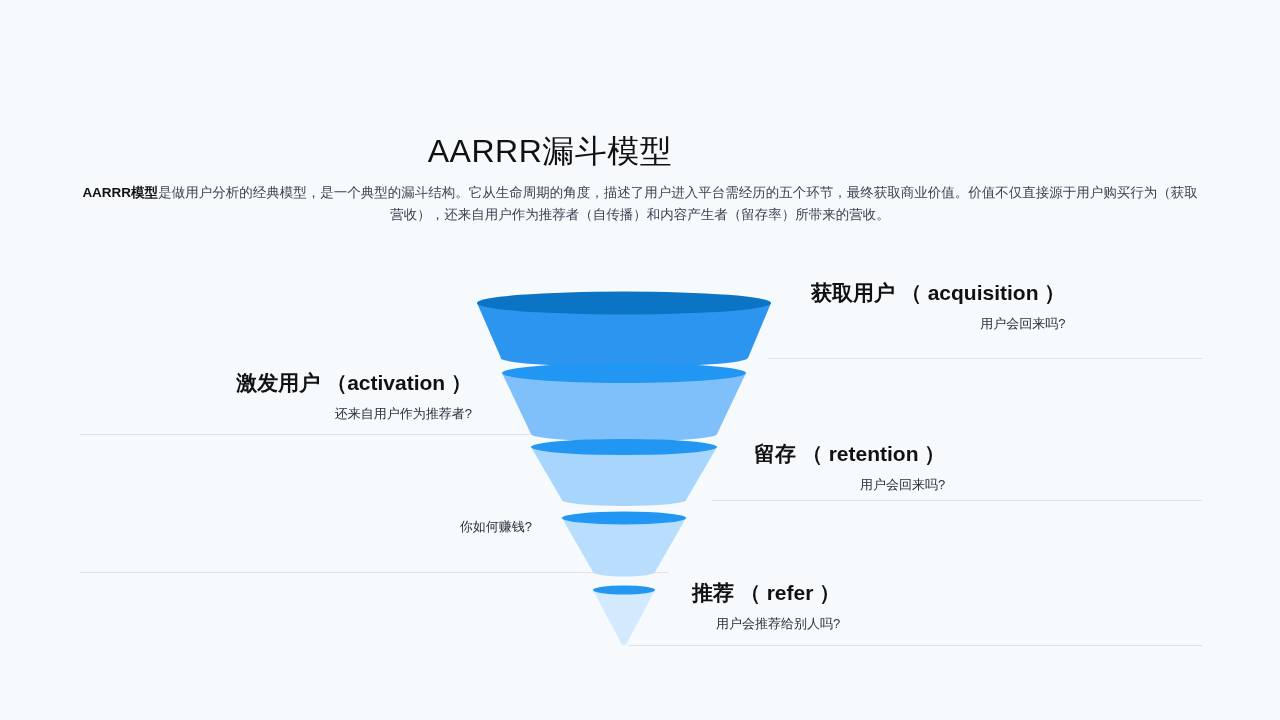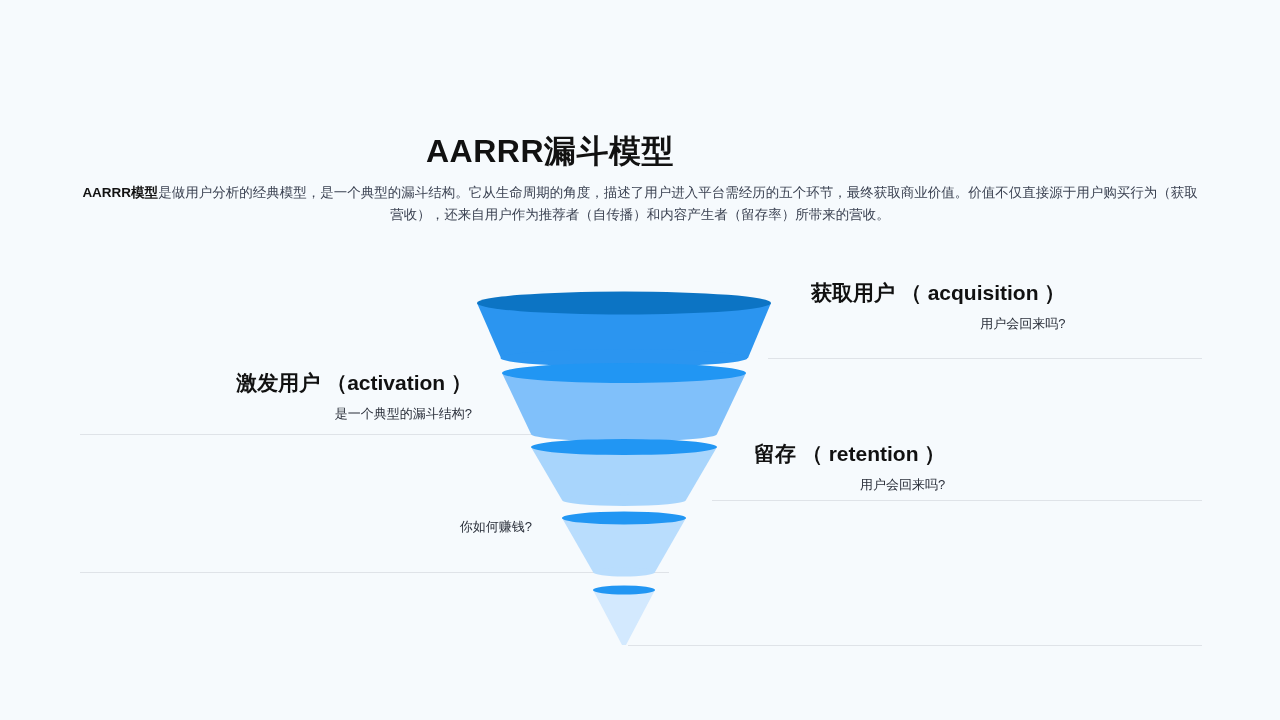--- a/index.html
+++ b/index.html
@@ -16,21 +16,21 @@
   }
 
   
   #page-title {
     position: absolute;
     top: 131px;
     left: 0;
     width: 1100px;
     text-align: center;
     font-size: 32px;
-    font-weight: bold;
+    font-weight: normal;
     letter-spacing: 0.5px;
     color: #111;
     line-height: 40px;
   }
 
   #page-description {
     position: absolute;
     top: 182px;
     left: 78px;
     width: 1124px;
@@ -140,26 +140,30 @@
     </g>
   </svg>
 
   <div class="stage-label align-left" id="label-acquisition">
     <div class="stage-title">获取用户 （ acquisition ）</div>
     <div class="stage-sub">用户会回来吗?</div>
   </div>
 
   <div class="stage-label align-right" id="label-activation">
     <div class="stage-title">激发用户 （activation ）</div>
-    <div class="stage-sub">是一个典型的漏斗结构?</div>
+    <div class="stage-sub">还来自用户作为推荐者?</div>
   </div>
 
   <div class="stage-label align-left" id="label-retention">
     <div class="stage-title">留存 （ retention ）</div>
     <div class="stage-sub">用户会回来吗?</div>
   </div>
 
   <div class="stage-label align-right" id="label-revenue">
     <div class="stage-sub">你如何赚钱?</div>
   </div>
 
+  <div class="stage-label align-left" id="label-refer">
+    <div class="stage-title">推荐 （ refer ）</div>
+    <div class="stage-sub">用户会推荐给别人吗?</div>
+  </div>
 
 </div>
 
 </body></html>

